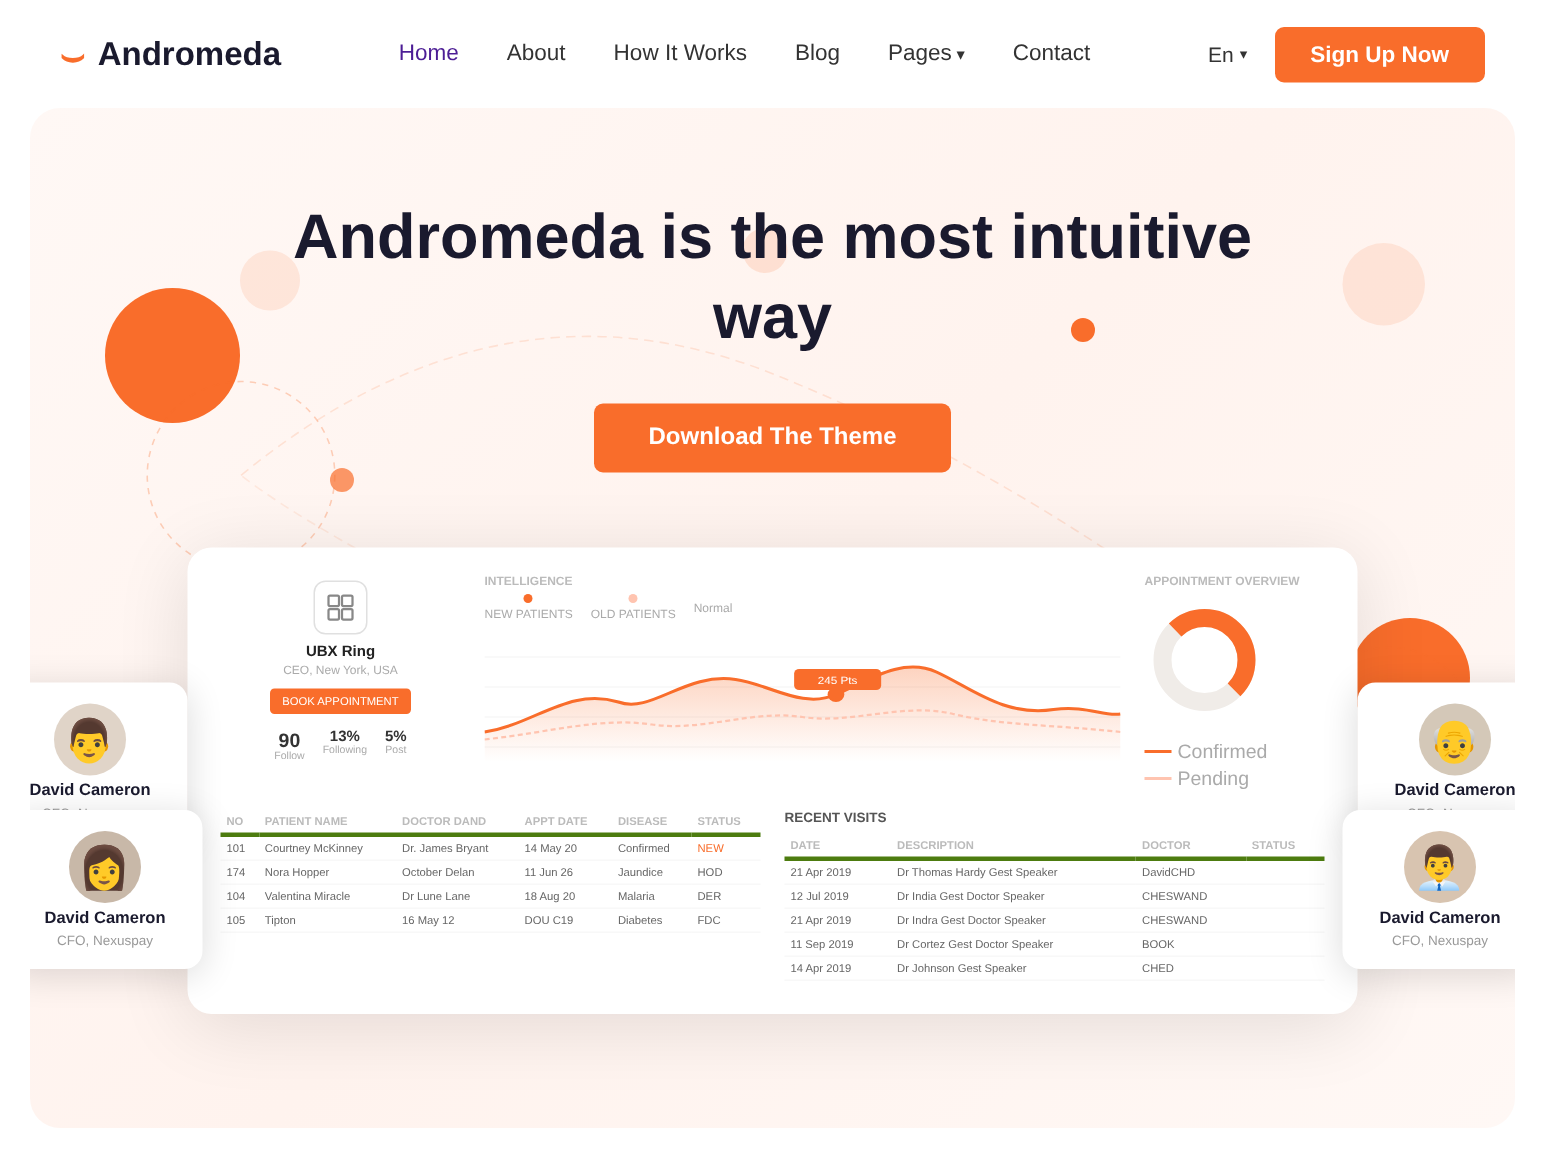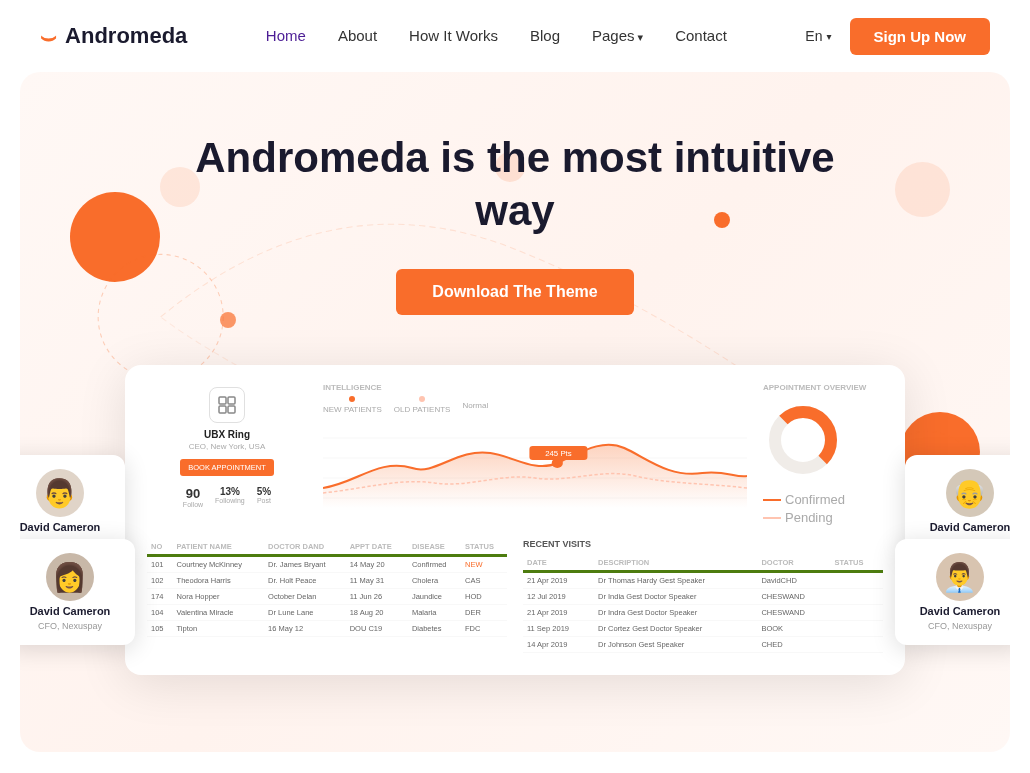--- a/index.html
+++ b/index.html
@@ -536,28 +536,20 @@
               <tbody>
                 <tr>
                     <td>101</td>
                     <td>Courtney McKinney</td>
                     <td>Dr. James Bryant</td>
                     <td>14 May 20</td>
                     <td>Confirmed</td>
                     <td style="color:#f96d2b;">NEW</td>
                   </tr>
                 <tr>
-                    <td>102</td>
-                    <td>Theodora Harris</td>
-                    <td>Dr. Holt Peace</td>
-                    <td>11 May 31</td>
-                    <td>Cholera</td>
-                    <td>CAS</td>
-                  </tr>
-                <tr>
                     <td>174</td>
                     <td>Nora Hopper</td>
                     <td>October Delan</td>
                     <td>11 Jun 26</td>
                     <td>Jaundice</td>
                     <td>HOD</td>
                   </tr>
                 <tr>
                     <td>104</td>
                     <td>Valentina Miracle</td>

